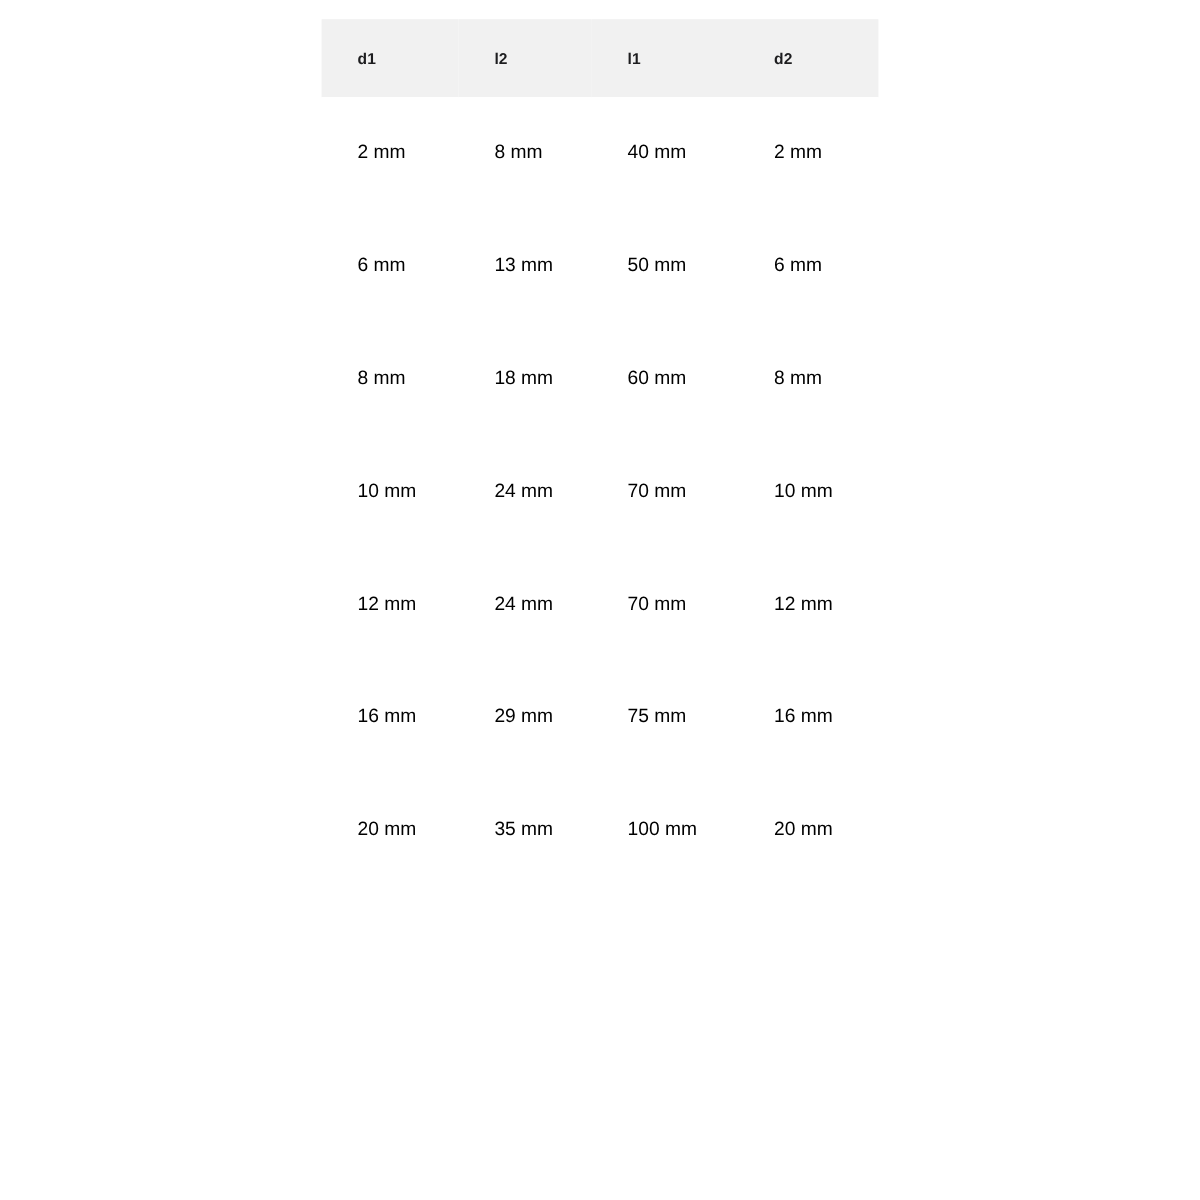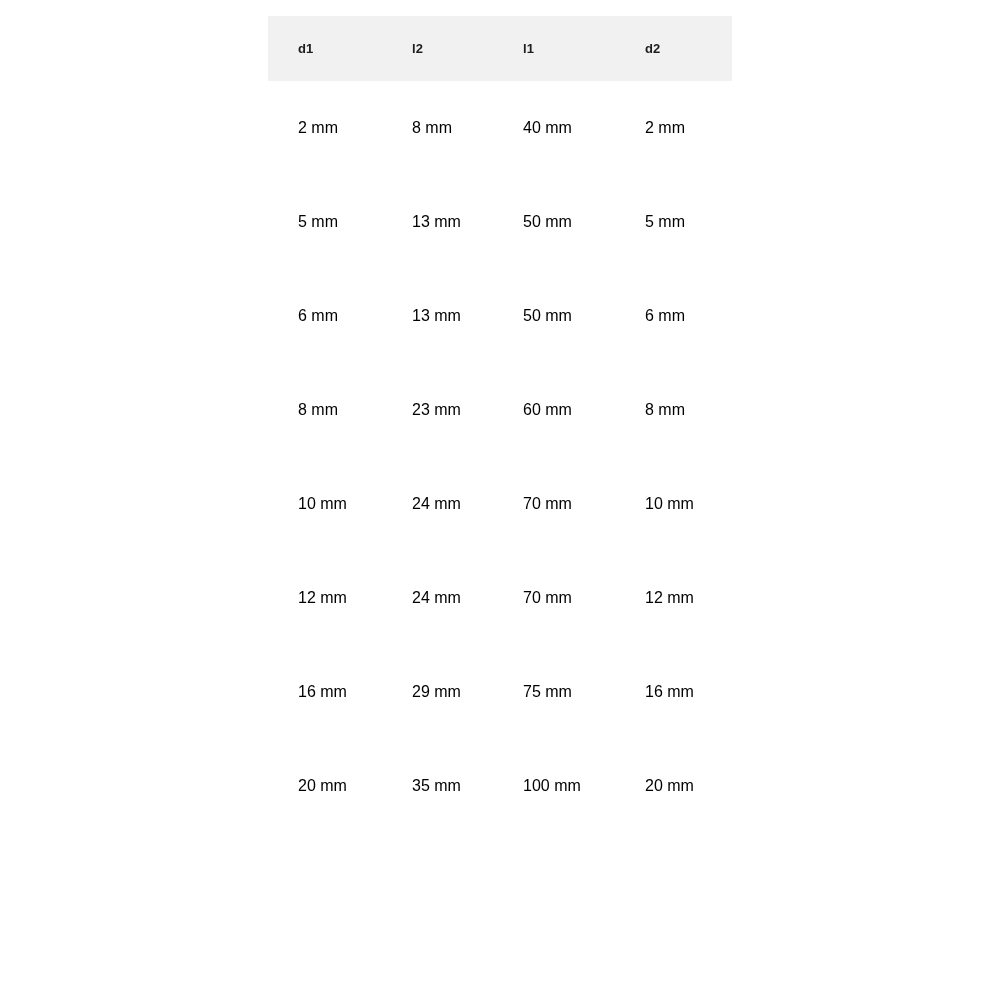--- a/index.html
+++ b/index.html
@@ -88,34 +88,28 @@
       </tr>
     </thead>
     <tbody>
       <tr class="data-row">
         <td>2 mm</td>
         <td>8 mm</td>
         <td>40 mm</td>
         <td>2 mm</td>
       </tr>
       <tr class="data-row">
-        <td>5 mm</td>
-        <td>13 mm</td>
-        <td>50 mm</td>
-        <td>5 mm</td>
-      </tr>
-      <tr class="data-row">
         <td>6 mm</td>
         <td>13 mm</td>
         <td>50 mm</td>
         <td>6 mm</td>
       </tr>
       <tr class="data-row">
         <td>8 mm</td>
-        <td>23 mm</td>
+        <td>18 mm</td>
         <td>60 mm</td>
         <td>8 mm</td>
       </tr>
       <tr class="data-row">
         <td>10 mm</td>
         <td>24 mm</td>
         <td>70 mm</td>
         <td>10 mm</td>
       </tr>
       <tr class="data-row">

